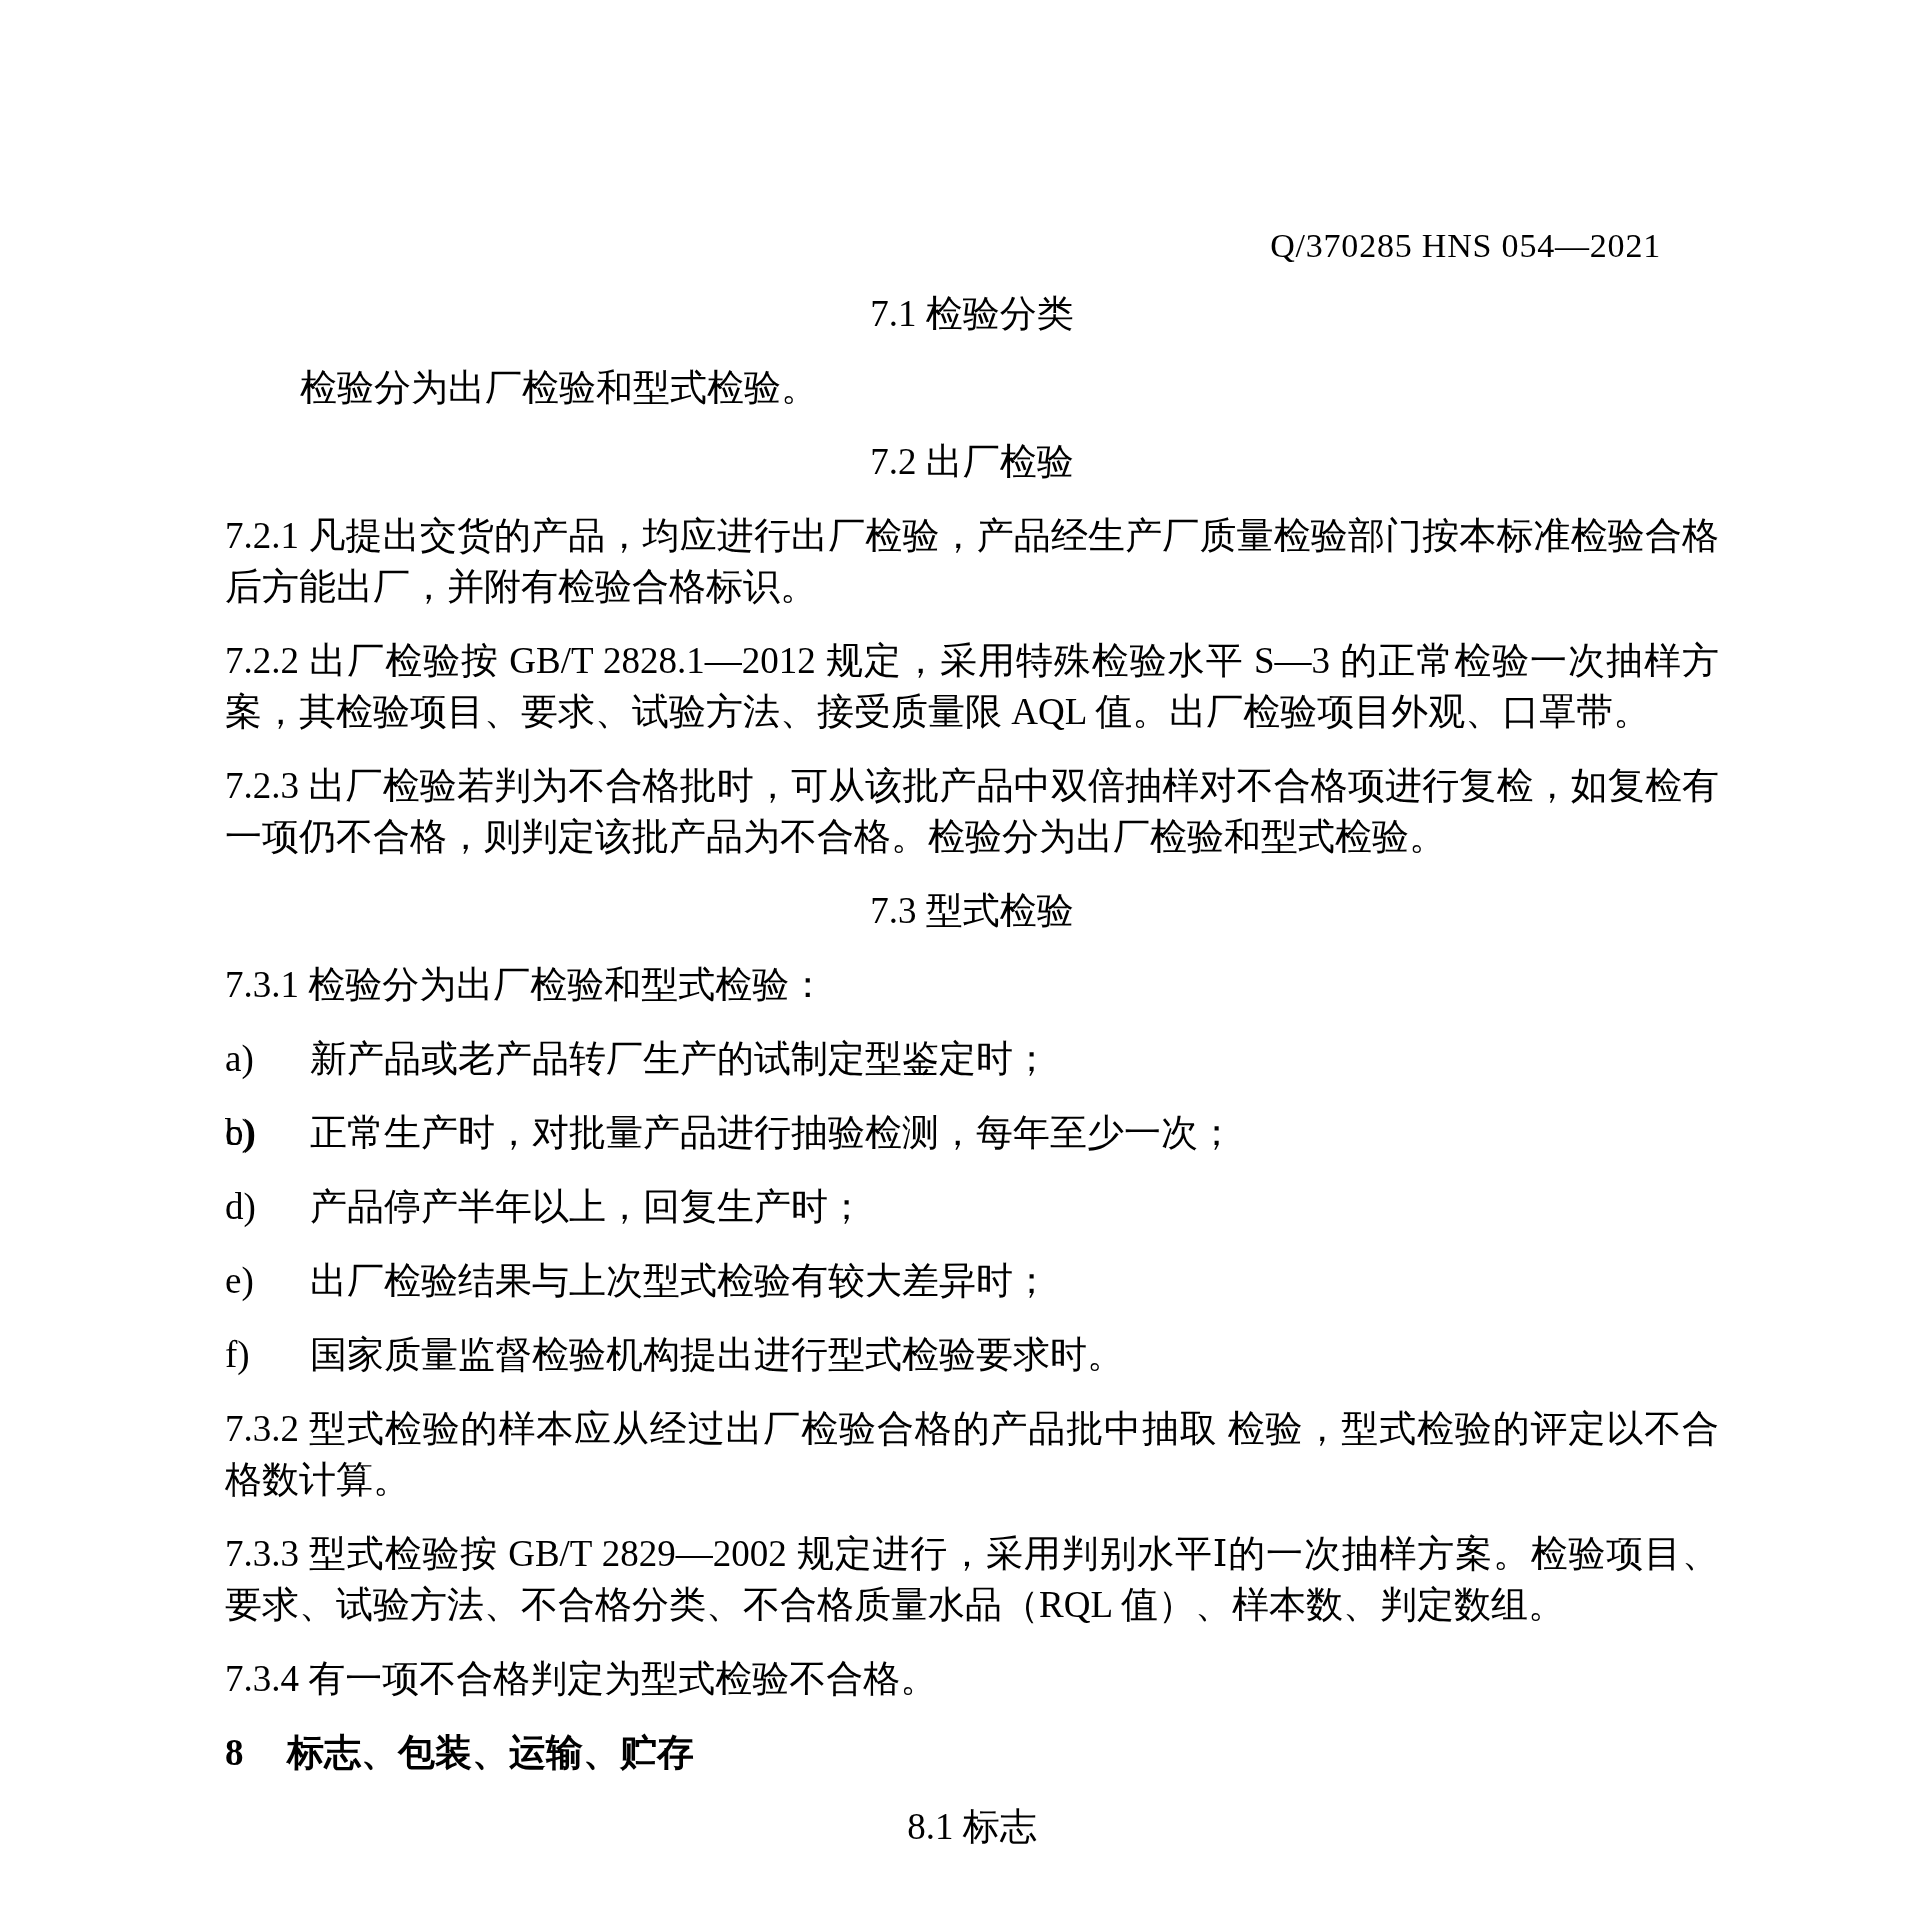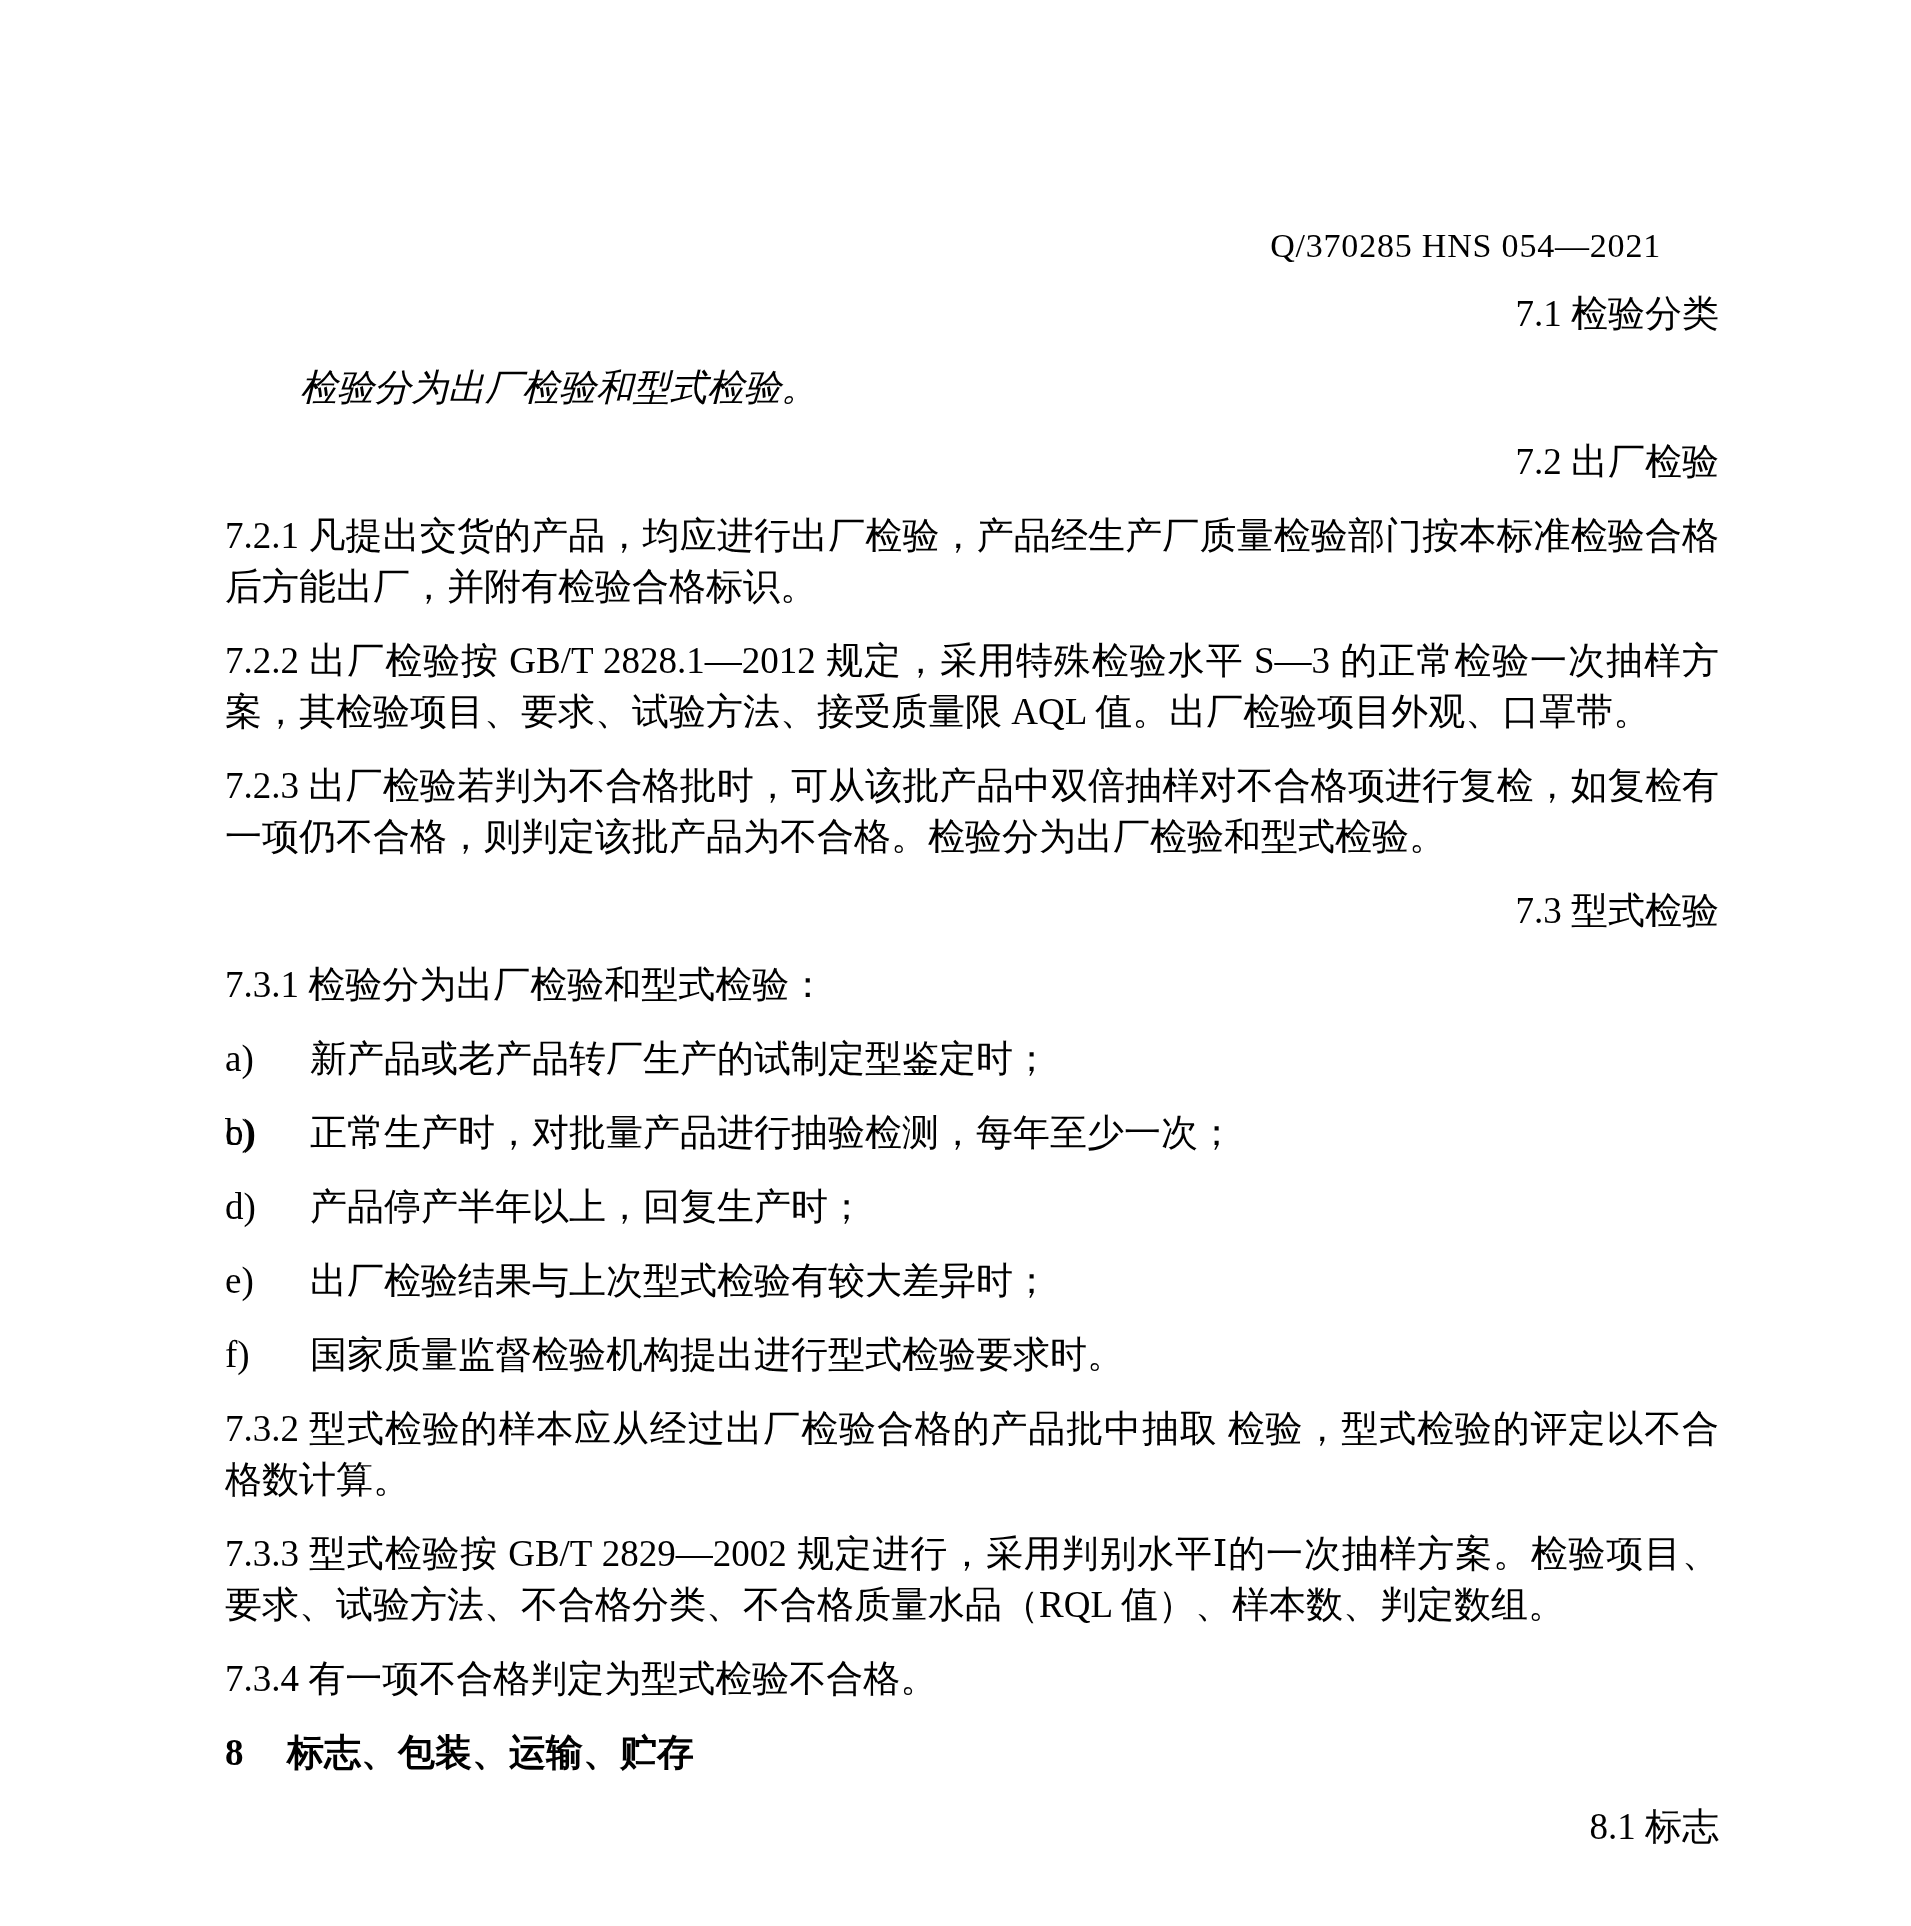--- a/index.html
+++ b/index.html
@@ -43,24 +43,23 @@
     text-justify: inter-ideograph;
     text-align-last: left;
     word-break: break-all;
   }
   .para-indent {
     text-indent: 75px;
     text-align: justify;
     text-justify: inter-ideograph;
     text-align-last: left;
     word-break: break-all;
-    font-style: italic;
   }
   .heading {
-    text-align: right;
+    text-align: center;
     white-space: nowrap;
     font-family: Liberation Serif, serif;
   }
   .heading-bold {
     position: relative;
     padding-left: 62px;
     font-weight: bold;
     text-align: left;
     white-space: nowrap;
   }

